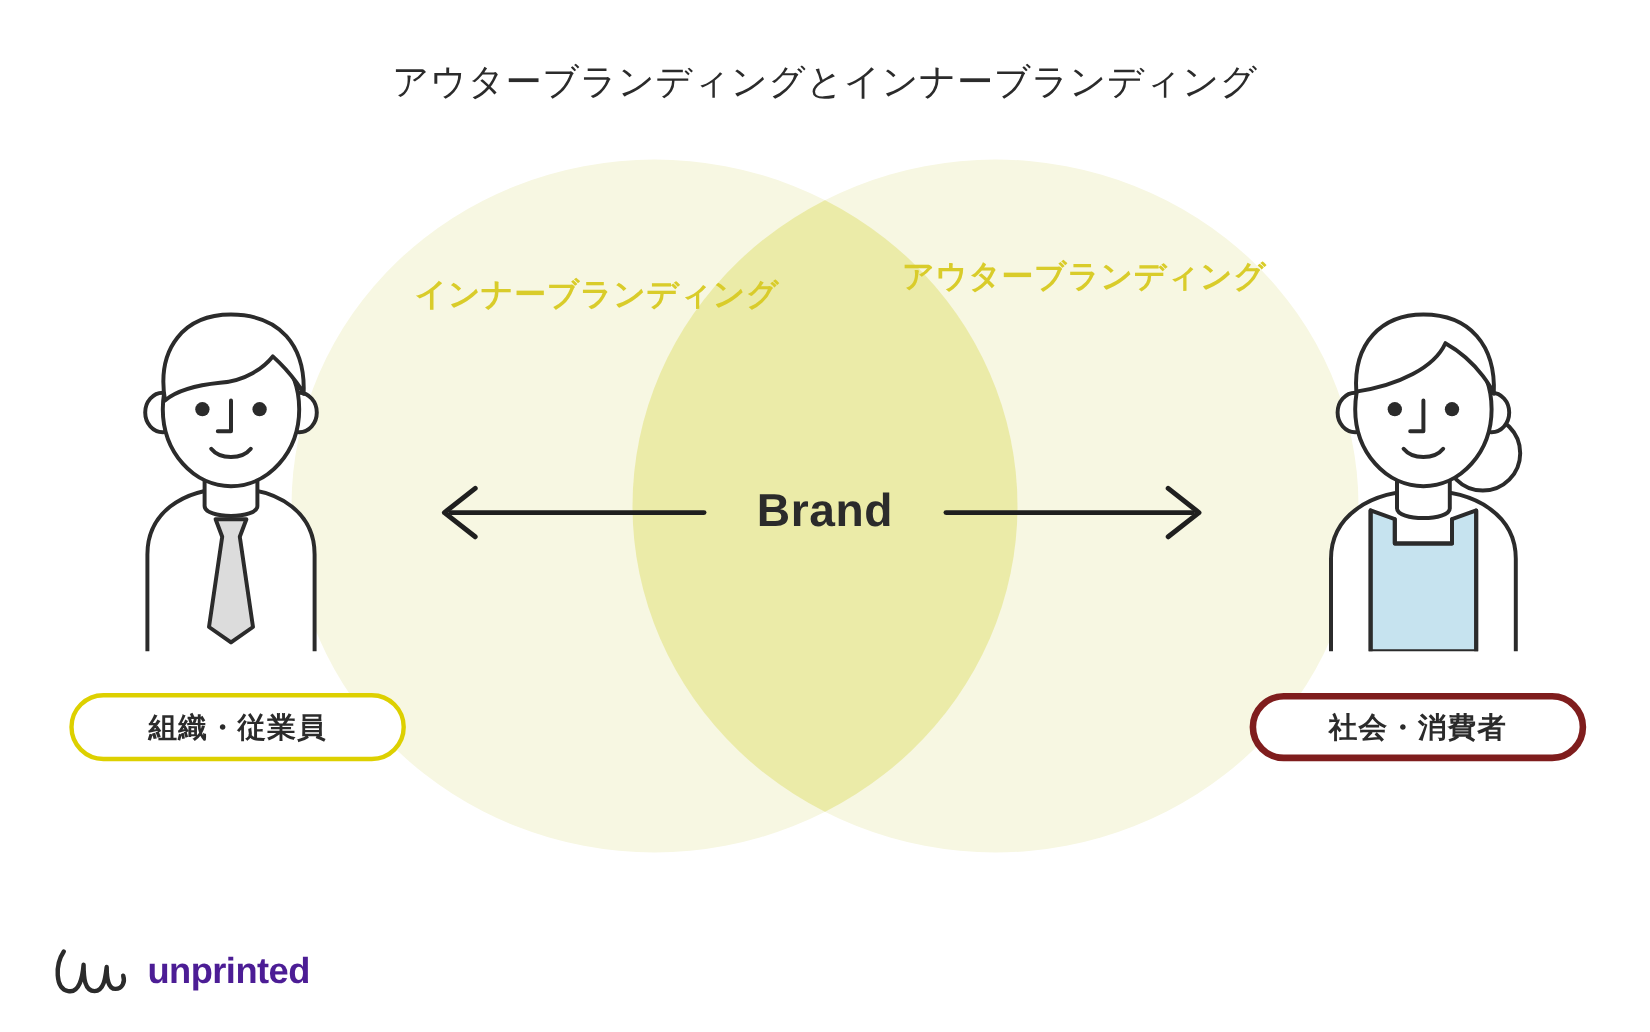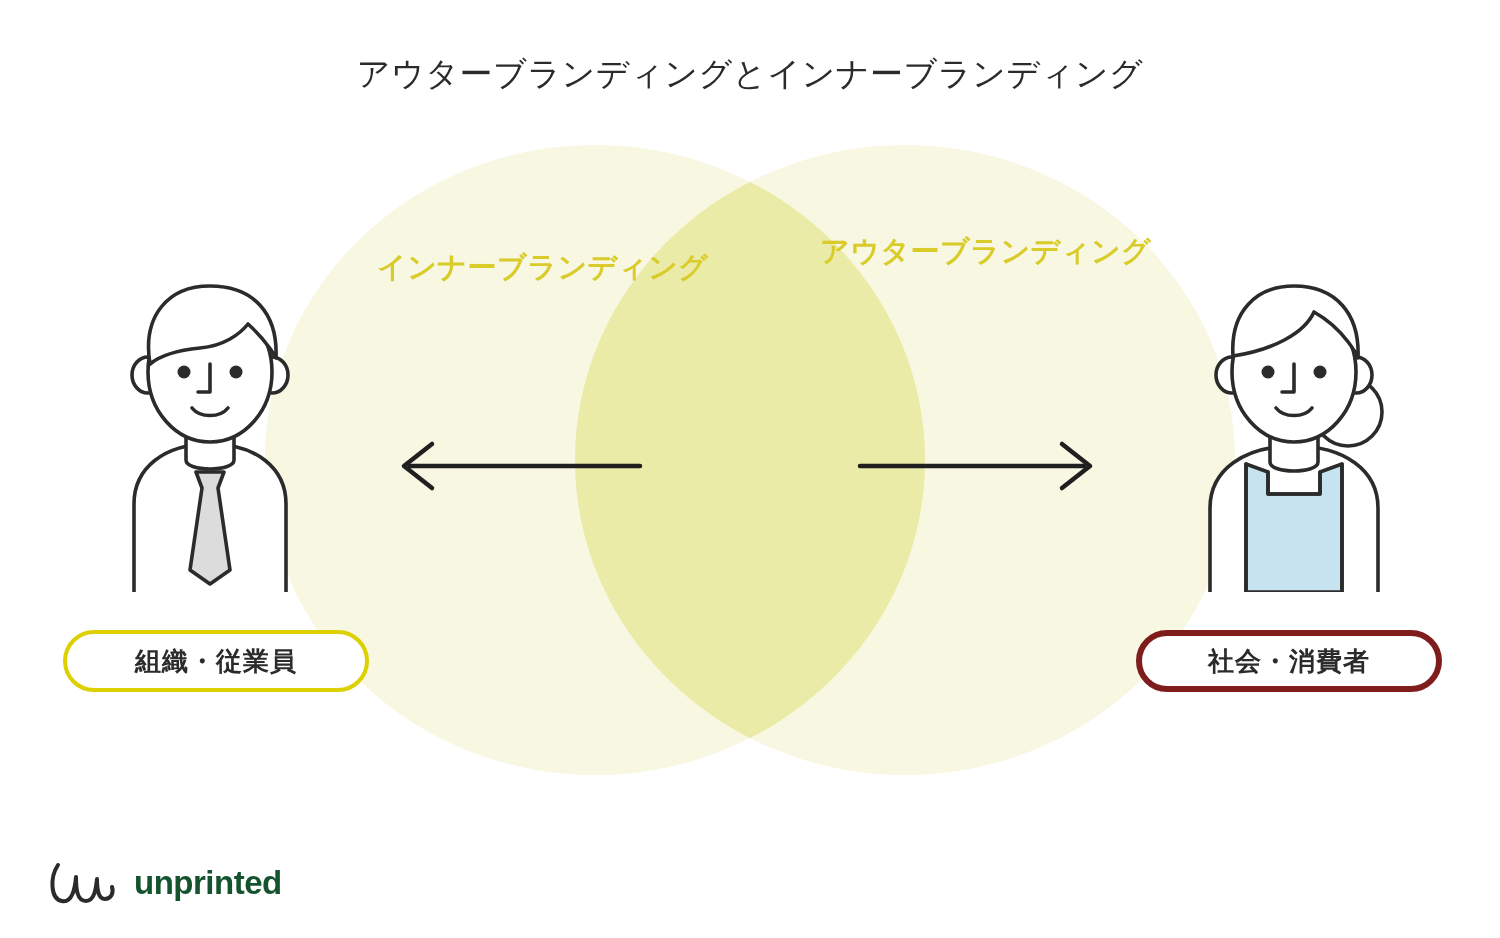--- a/index.html
+++ b/index.html
@@ -109,21 +109,21 @@
     position: absolute;
     left: 48px;
     top: 855px;
     display: flex;
     align-items: center;
     gap: 14px;
   }
   #logo-word {
     font-size: 33px;
     font-weight: bold;
-    color: #14532d;
+    color: #4c1d95;
     letter-spacing: -0.5px;
   }
 </style>
 </head>
 <body>
 
 <div id="canvas">
 
   <div id="title">アウターブランディングとインナーブランディング</div>
 
@@ -149,20 +149,21 @@
 
     <g stroke="#1f1f1f" stroke-width="4.5" fill="none" stroke-linecap="round" stroke-linejoin="round">
       <line x1="860" y1="466" x2="1084" y2="466"></line>
       <polyline points="1062,444 1090,466 1062,488"></polyline>
     </g>
   </svg>
 
   <div class="circle-label" id="label-inner">インナーブランディング</div>
   <div class="circle-label" id="label-outer">アウターブランディング</div>
 
+  <div id="brand-text">Brand</div>
 
   <svg class="person" id="person-left" width="196" height="320" viewBox="0 0 196 320">
     <g stroke="#2b2b2b" stroke-width="3.6" fill="#ffffff" stroke-linecap="round" stroke-linejoin="round">
 
       <path d="M22 320 L22 232 C22 196 52 172 98 172 C144 172 174 196 174 232 L174 320"></path>
 
       <path d="M74 150 L74 188 C74 200 122 200 122 188 L122 150 Z"></path>
 
       <ellipse cx="36" cy="103" rx="16" ry="18"></ellipse>
       <ellipse cx="160" cy="103" rx="16" ry="18"></ellipse>

